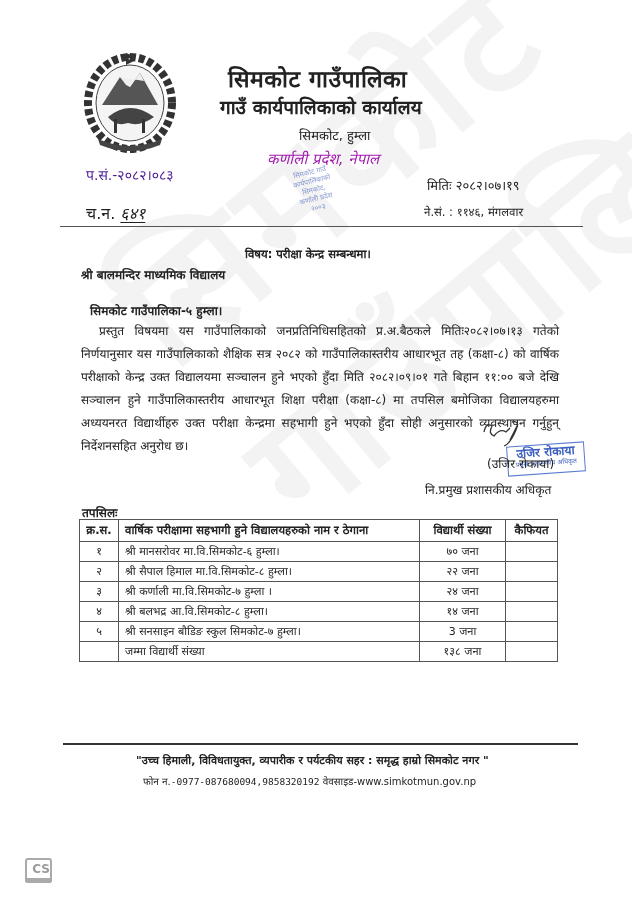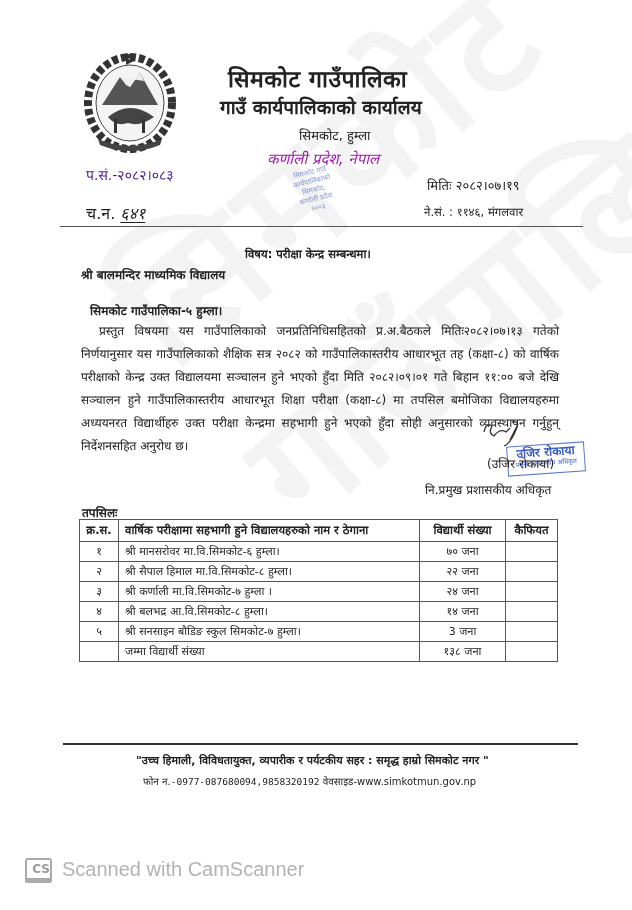--- a/index.html
+++ b/index.html
@@ -203,14 +203,13 @@
   </table>
 
   <div class="rule-bottom"></div>
   <div class="abs slogan">"उच्च हिमाली, विविधतायुक्त, व्यपारीक र पर्यटकीय सहर : समृद्ध  हाम्रो सिमकोट नगर "</div>
   <div class="abs phone">
     <span>फोन न.</span><span class="mono">-0977-087680094,9858320192</span>
     <span>वेवसाइड-</span><span>www.simkotmun.gov.np</span>
   </div>
 
   <div class="cs-badge">CS</div>
-  <div class="abs cs-text">Scanned with CamScanner</div>
 </div>
 
 </body></html>

